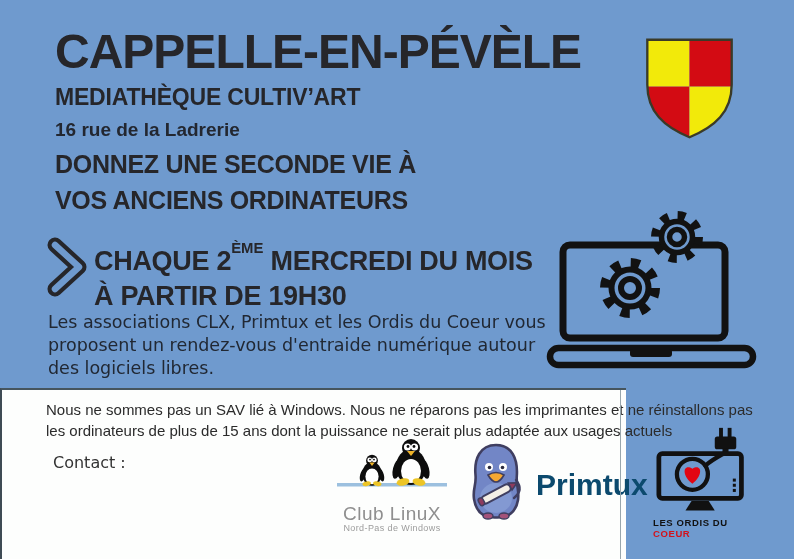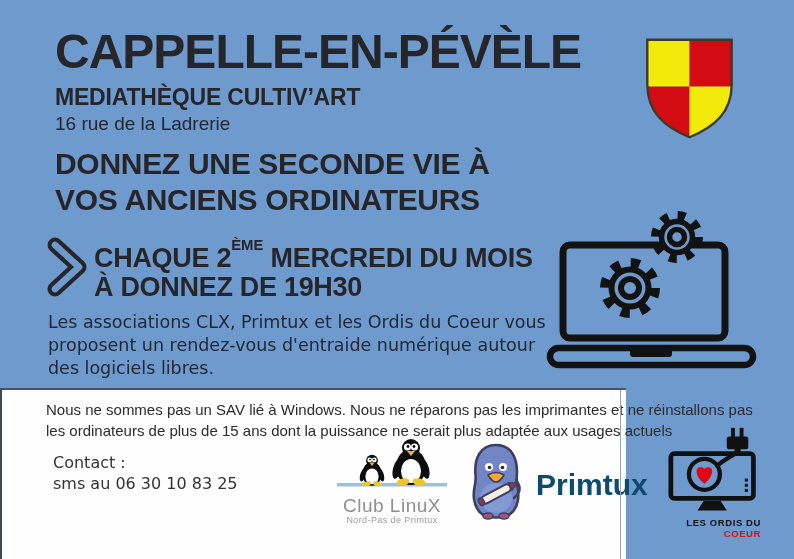--- a/index.html
+++ b/index.html
@@ -13,50 +13,50 @@
     position:relative;width:794px;height:559px;overflow:hidden;
     background:var(--background-blue);
     font-family:"Liberation Sans",sans-serif;
     color:var(--ink);
   }
   
   .section-blue{position:absolute;left:0;top:0;width:630px;height:389px;background:var(--background-blue);}
   .title-block{position:absolute;left:55px;top:26px;}
   .title{font-size:48px;font-weight:800;letter-spacing:-1px;line-height:52px;color:var(--ink);}
   .subtitle{font-size:23px;font-weight:800;letter-spacing:-0.2px;line-height:26px;margin-top:6px;color:var(--ink);}
-  .address{font-size:19px;font-weight:400;line-height:24px;margin-top:2px;color:#232730;}
+  .address{font-size:19px;font-weight:700;line-height:24px;margin-top:8px;color:#232730;}
   .crest{position:absolute;left:642px;top:36px;width:95px;height:105px;}
-  .headline{position:absolute;left:55px;top:146px;font-size:30px;font-weight:800;line-height:36px;letter-spacing:-0.3px;color:var(--ink);}
+  .headline{position:absolute;left:55px;top:146px;font-size:25px;font-weight:800;line-height:36px;letter-spacing:-0.3px;color:var(--ink);}
   .chevron{position:absolute;left:46px;top:236px;width:42px;height:62px;}
-  .schedule{position:absolute;left:94px;top:238px;font-size:27px;font-weight:800;line-height:29px;letter-spacing:-0.3px;color:var(--ink);}
+  .schedule{position:absolute;left:94px;top:238px;font-size:27px;font-weight:800;line-height:35px;letter-spacing:-0.3px;color:var(--ink);}
   .schedule sup{font-size:0.55em;position:relative;top:-0.5em;letter-spacing:0;}
   .intro{position:absolute;left:48px;top:311px;width:518px;
     font-family:"DejaVu Sans",sans-serif;font-size:17.5px;line-height:23px;color:#212833;}
   .laptop{position:absolute;left:542px;top:200px;width:218px;height:172px;}
   
   .section-white{
     position:absolute;left:0;top:388px;width:626px;height:171px;
     background:var(--white-bg);
     border-top:2px solid var(--separator);
     border-left:2px solid #3e4b54;
     box-sizing:border-box;
   }
   .section-white::after{content:"";position:absolute;top:0;right:5px;width:1px;height:100%;background:#98a6ad;}
   .disclaimer{position:absolute;left:44px;top:10px;width:712px;
     font-size:15px;line-height:20.5px;color:#2b2b2b;font-family:"Liberation Sans",sans-serif;}
   .contact{position:absolute;left:51px;top:62px;
     font-family:"DejaVu Sans",sans-serif;font-size:16px;line-height:21px;color:#333;}
   
   .logo-club{position:absolute;left:333px;top:48px;width:114px;text-align:center;}
-  .logo-club .name{font-size:19px;line-height:19px;color:#8f8f8f;font-weight:400;letter-spacing:0.5px;margin-top:2px;}
+  .logo-club .name{font-size:19px;line-height:19px;color:#8f8f8f;font-weight:400;letter-spacing:0.5px;margin-top:10px;}
   .logo-club .region{font-size:9px;line-height:10px;color:#9c9c9c;letter-spacing:0.4px;}
   .logo-primtux{position:absolute;left:462px;top:52px;width:180px;height:80px;}
   .logo-primtux .penguin{position:absolute;left:0;top:0;width:64px;height:78px;}
   .logo-primtux .name{position:absolute;left:72px;top:26px;font-size:30px;font-weight:800;color:#0c4a6e;letter-spacing:0;}
-  .logo-ordis{position:absolute;left:651px;top:37px;width:108px;text-align:right;}
+  .logo-ordis{position:absolute;left:651px;top:37px;width:108px;text-align:left;}
   .logo-ordis .name{font-size:9.5px;font-weight:800;letter-spacing:0.6px;line-height:11px;color:#111;}
   .logo-ordis .name .red{color:#d3121a;}
 </style>
 </head>
 <body>
 
 <div class="flyer">
 
   <div class="section-blue">
 
@@ -86,21 +86,21 @@
       <div>VOS ANCIENS ORDINATEURS</div>
     </div>
 
     <svg class="chevron" viewBox="0 0 42 62">
       <path d="M9 9 L33 31 L9 53" fill="none" stroke="#26262a" stroke-width="15" stroke-linecap="round" stroke-linejoin="round"></path>
       <path d="M9 9 L33 31 L9 53" fill="none" stroke="#6f9ace" stroke-width="6.5" stroke-linecap="round" stroke-linejoin="round"></path>
     </svg>
 
     <div class="schedule">
       <div><span>CHAQUE 2</span><sup>ÈME</sup><span> MERCREDI DU MOIS</span></div>
-      <div>À DONNEZ DE 19H30</div>
+      <div>À PARTIR DE 19H30</div>
     </div>
 
     <div class="intro">Les associations CLX, Primtux et les Ordis du Coeur vous proposent un rendez-vous d'entraide numérique autour des logiciels libres.</div>
 
     <svg class="laptop" viewBox="0 0 218 172">
 
       <rect x="21" y="45" width="162" height="93" rx="7" fill="none" stroke="#121212" stroke-width="7"></rect>
 
       <rect x="8" y="148" width="203" height="17" rx="8.5" fill="none" stroke="#121212" stroke-width="6.5"></rect>
       <rect x="88" y="149" width="42" height="8" rx="3" fill="#121212"></rect>
@@ -118,21 +118,20 @@
       </g>
     </svg>
   </div>
 
   <div class="section-white">
 
     <div class="disclaimer">Nous ne sommes pas un SAV lié à Windows. Nous ne réparons pas les imprimantes et ne réinstallons pas les ordinateurs de plus de 15 ans dont la puissance ne serait plus adaptée aux usages actuels</div>
 
     <div class="contact">
       <div>Contact :</div>
-      <div>sms au 06 30 10 83 25</div>
     </div>
 
     <div class="logo-club">
       <svg width="114" height="52" viewBox="0 0 114 52">
         <rect x="2" y="45" width="110" height="3.5" fill="#9cc0df"></rect>
 
         <g transform="translate(37,16) scale(0.66)">
           <circle cx="0" cy="10" r="9" fill="#0d0d0d"></circle>
           <ellipse cx="0" cy="30" rx="15" ry="18" fill="#0d0d0d"></ellipse>
           <ellipse cx="-14" cy="32" rx="4" ry="10" fill="#0d0d0d" transform="rotate(14 -14 32)"></ellipse>
@@ -156,21 +155,21 @@
           <circle cx="-3.5" cy="9" r="3.6" fill="#ffffff"></circle>
           <circle cx="3.5" cy="9" r="3.6" fill="#ffffff"></circle>
           <circle cx="-3" cy="8.5" r="1.4" fill="#0d0d0d"></circle>
           <circle cx="3" cy="8.5" r="1.4" fill="#0d0d0d"></circle>
           <polygon points="-4,13 4,13 0,18" fill="#f0b429"></polygon>
           <ellipse cx="-8" cy="44" rx="6.5" ry="3.5" fill="#edc526" transform="rotate(-12 -8 44)"></ellipse>
           <ellipse cx="8" cy="44" rx="6.5" ry="3.5" fill="#edc526" transform="rotate(12 8 44)"></ellipse>
         </g>
       </svg>
       <div class="name">Club LinuX</div>
-      <div class="region">Nord-Pas de Primtux</div>
+      <div class="region">Nord-Pas de Windows</div>
     </div>
 
     <div class="logo-primtux">
       <svg class="penguin" viewBox="0 0 64 78">
         <path d="M32 3 C16 3 10 17 11.5 33 C12.5 43 8.5 47 10 57 C12 70 20 76 32 75.5 C44 76 52 70 54 58 C55.5 48 52 44 52.8 34 C54 17 48 3 32 3 Z" fill="#7286c6" stroke="#3f3e60" stroke-width="2.6"></path>
         <ellipse cx="32" cy="56" rx="16" ry="15" fill="#8399d2"></ellipse>
         <circle cx="25" cy="25" r="4" fill="#ffffff"></circle>
         <circle cx="39" cy="25" r="4" fill="#ffffff"></circle>
         <circle cx="25.5" cy="25.5" r="1.8" fill="#2a2a3e"></circle>
         <circle cx="38.5" cy="25.5" r="1.8" fill="#2a2a3e"></circle>

